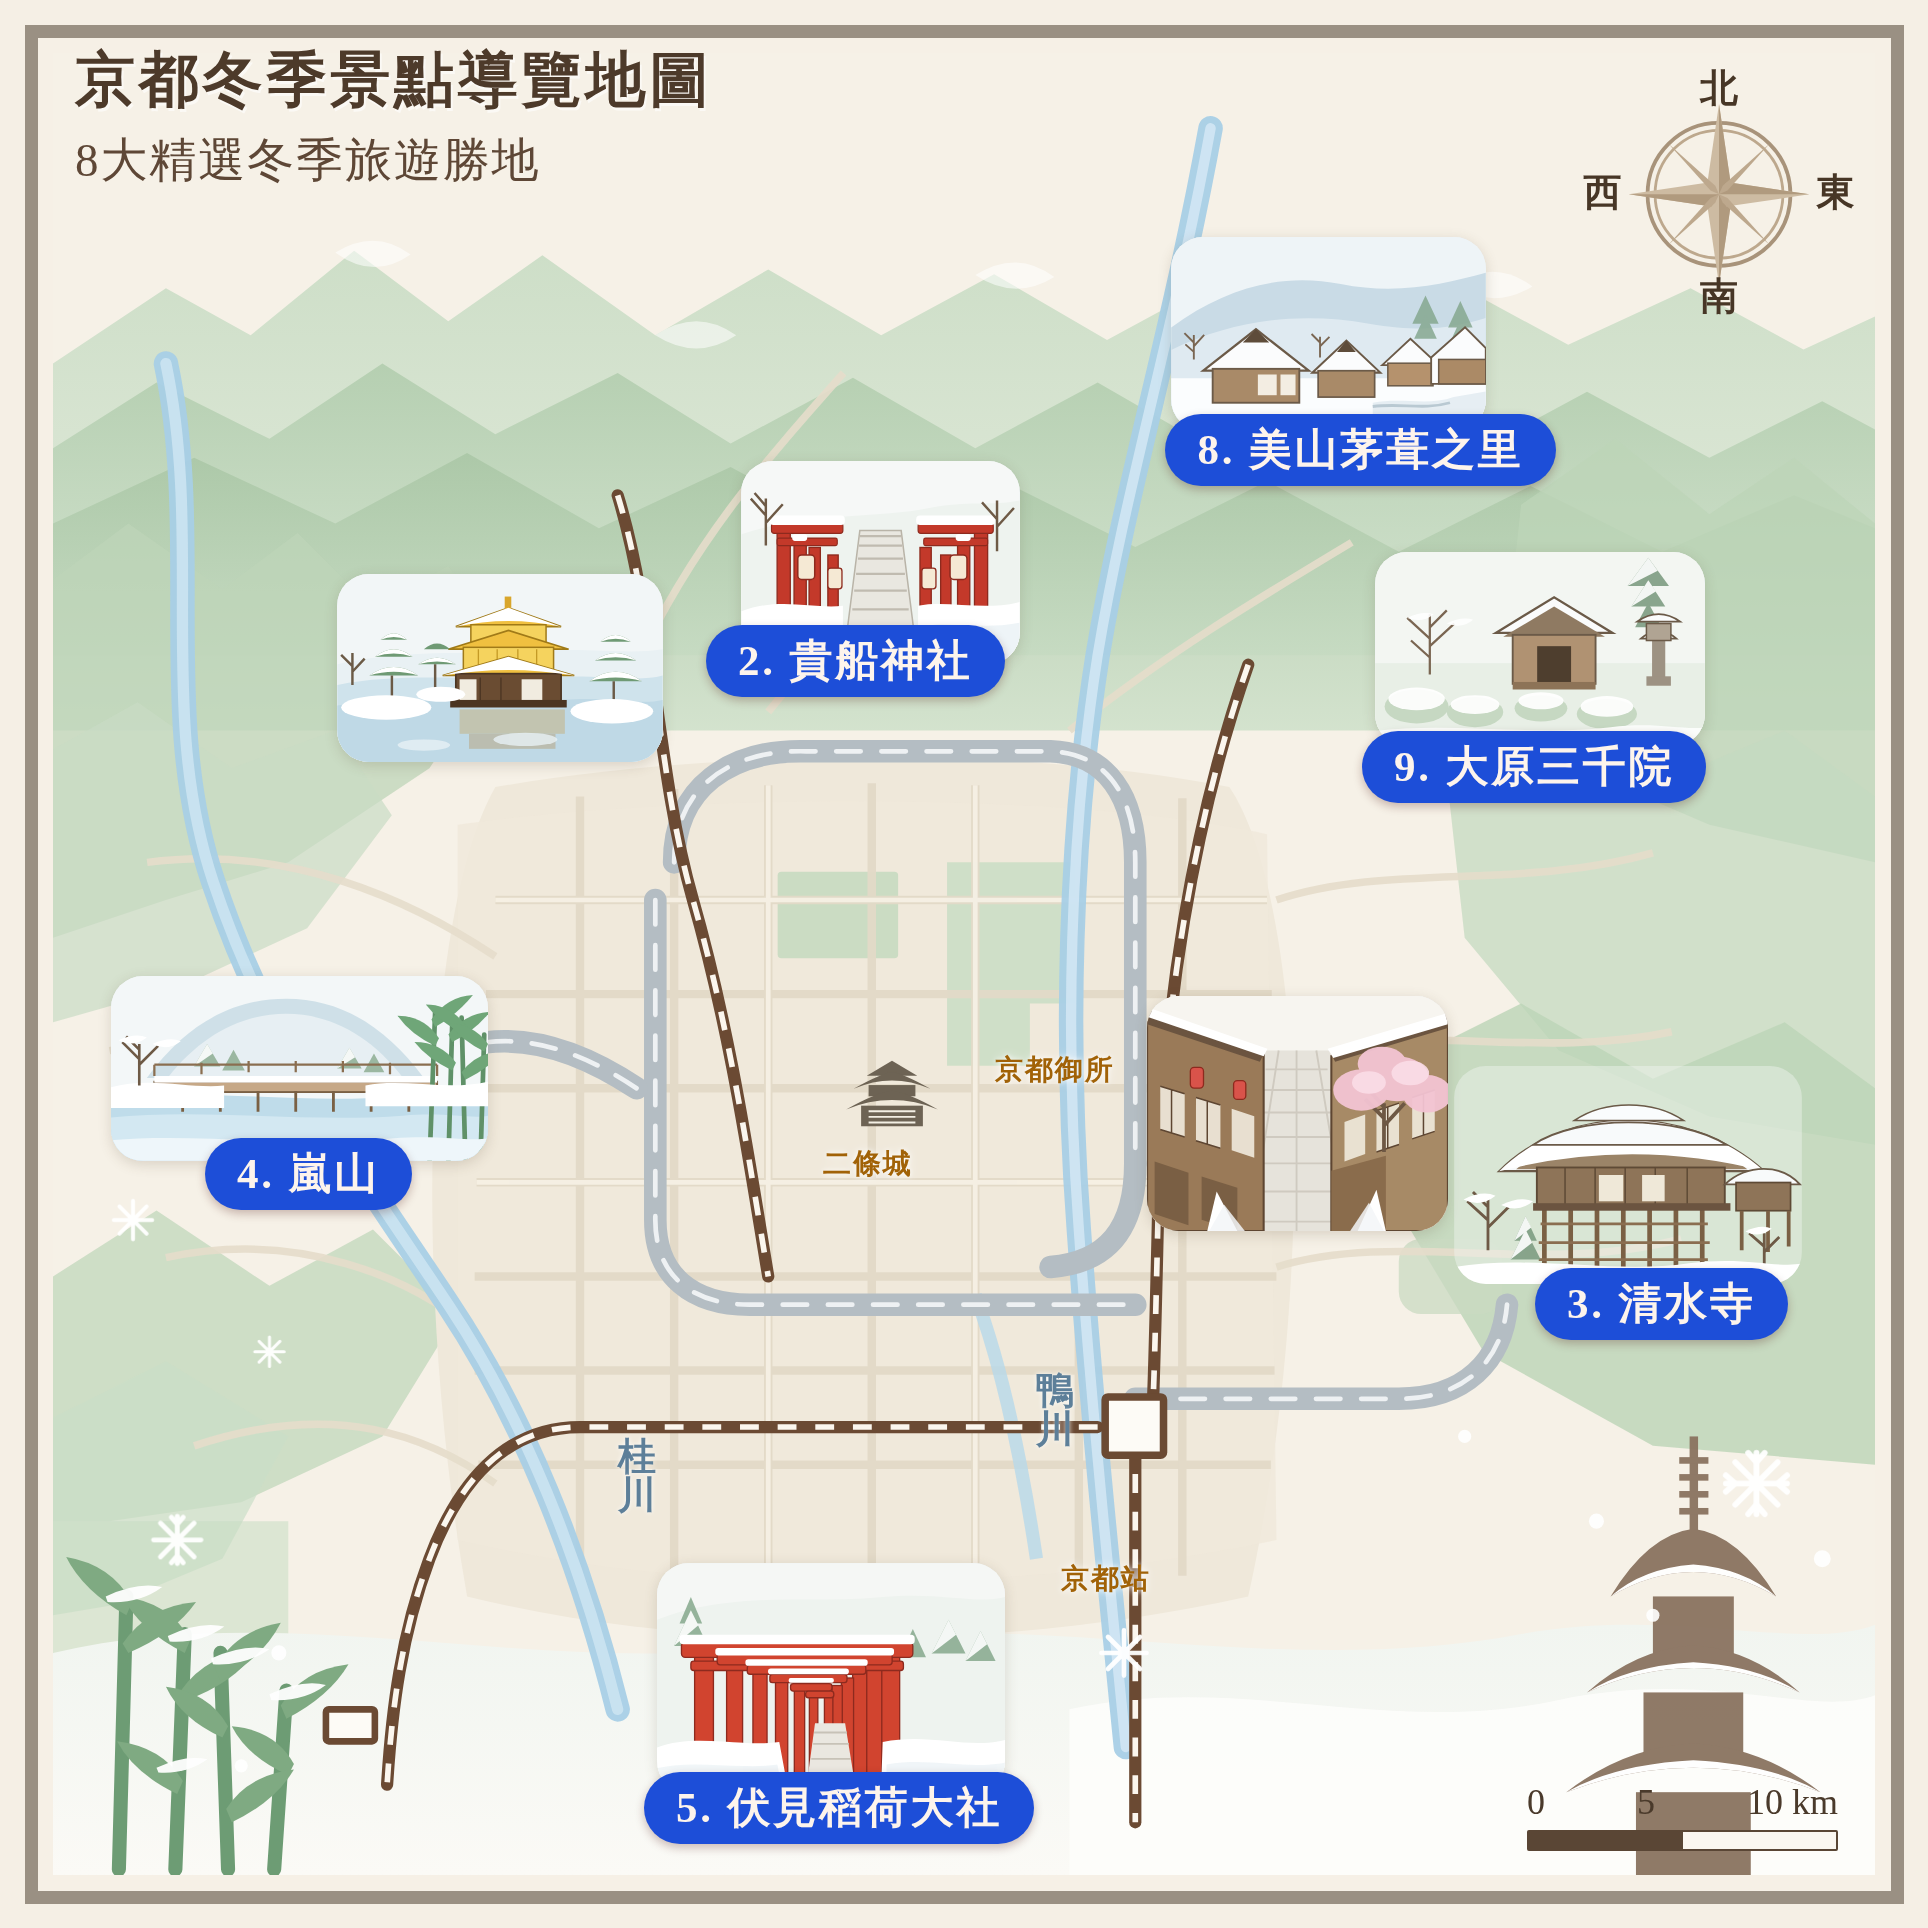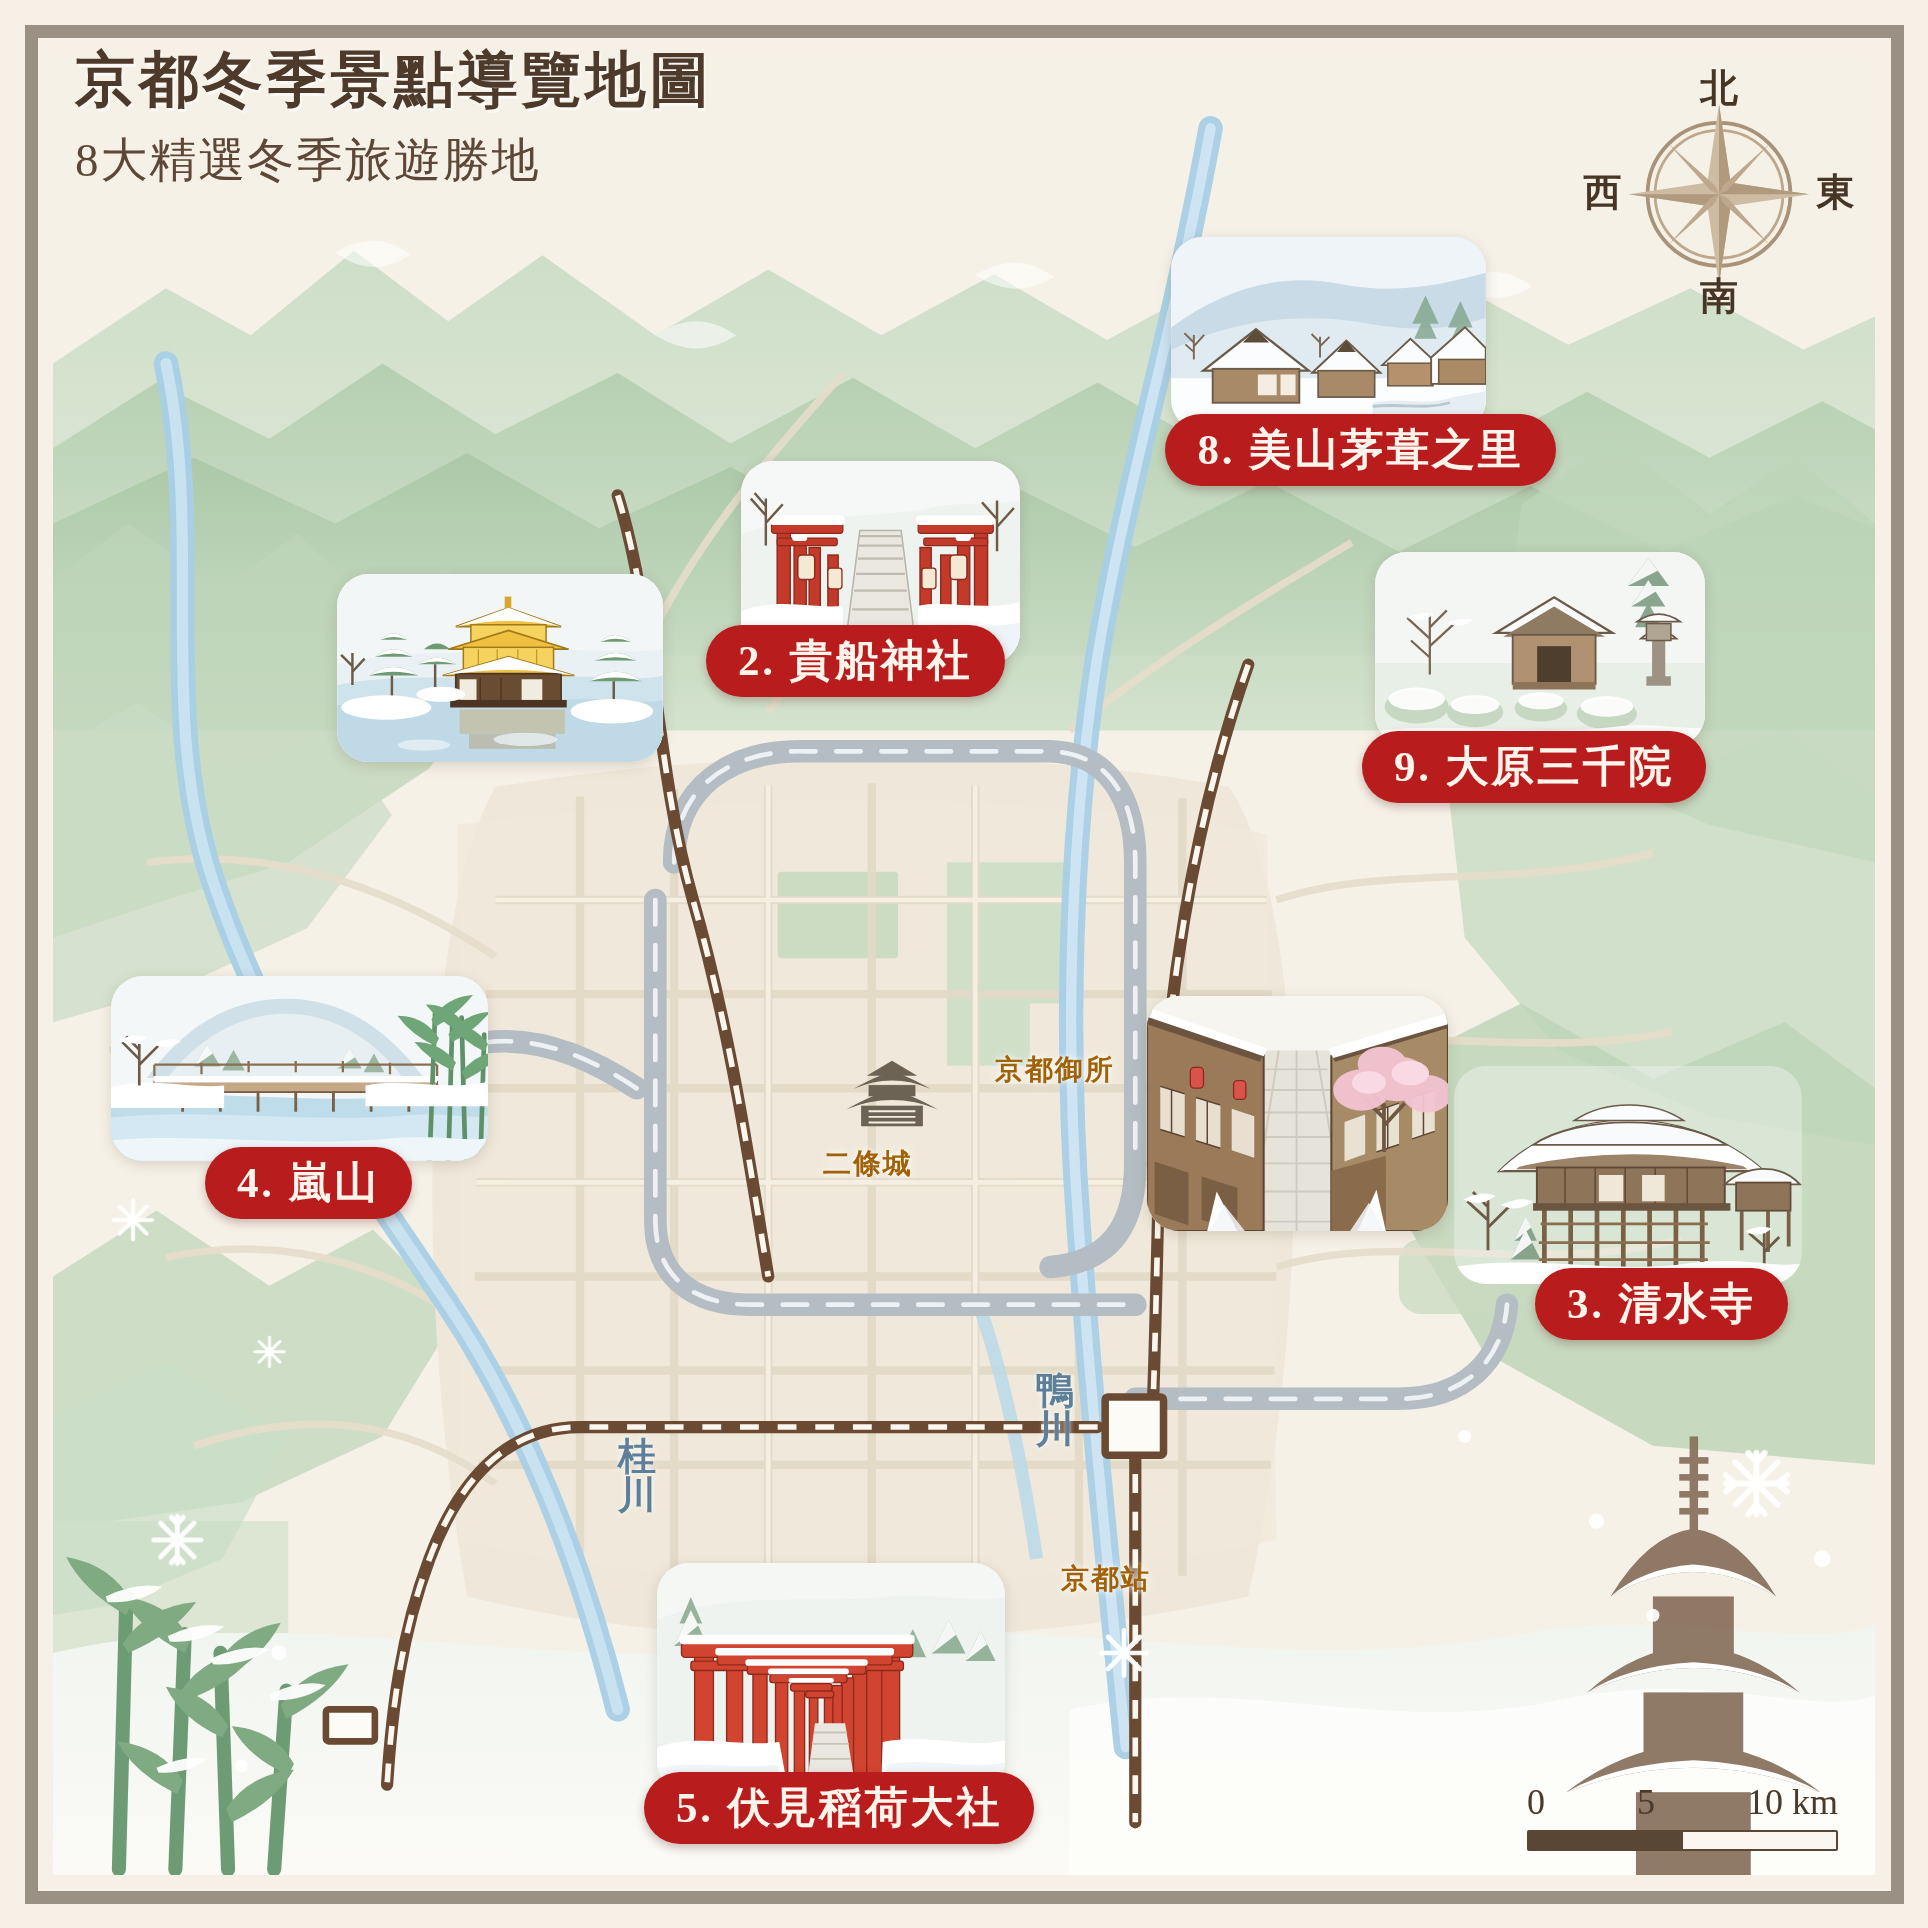--- a/index.html
+++ b/index.html
@@ -70,21 +70,21 @@
     position: relative;
     border-radius: 32px;
     overflow: hidden;
     box-shadow: 0 3.8px 13px rgba(90,70,50,.18);
     background: #eef3f6;
   }
   .spot-card svg { display: block; width: 100%; height: 100%; }
 
   .spot-pill {
     position: absolute;
-    background: #b91c1c;
+    background: #1d4ed8;
     color: #fdf4ec;
     border-radius: 941px;
     padding: 11.3px 32px;
     font-size: 43px;
     font-weight: 700;
     letter-spacing: 2.8px;
     white-space: nowrap;
     box-shadow: 0 3.8px 9.4px rgba(80,20,18,.28);
     line-height: 1.15;
   }
@@ -694,21 +694,21 @@
         <g stroke="#6e5a46" stroke-width="2.8" fill="none">
           <path d="M30 116 v-44 M30 88 l-18 -18 M30 94 l20 -20 M30 78 l-14 -14"></path>
         </g>
         <g fill="#ffffff">
           <path d="M8 68 q18 -8 30 -3 q-14 11 -30 3 Z"></path>
           <path d="M44 72 q18 -8 30 -3 q-14 11 -30 3 Z"></path>
         </g>
         <path d="M0 174 C90 166 200 182 300 172 C350 168 380 176 400 172 L400 196 L0 196 Z" fill="#eef6fa"></path>
       </svg>
     </div>
-    <div class="spot-pill" style="left:94px; top:162px;margin-top:9px;">4. 嵐山</div>
+    <div class="spot-pill" style="left:94px; top:162px;">4. 嵐山</div>
   </div>
 
   <div class="spot" style="left:1147px; top:996px;">
     <div class="spot-card" style="width:301px; height:235px;">
       <svg viewBox="0 0 320 250">
         <rect width="320" height="250" fill="#f4f2ee"></rect>
 
         <rect width="320" height="58" fill="#f7f5f0"></rect>
 
         <path d="M122 58 L196 58 L252 250 L66 250 Z" fill="#e6e3db"></path>

